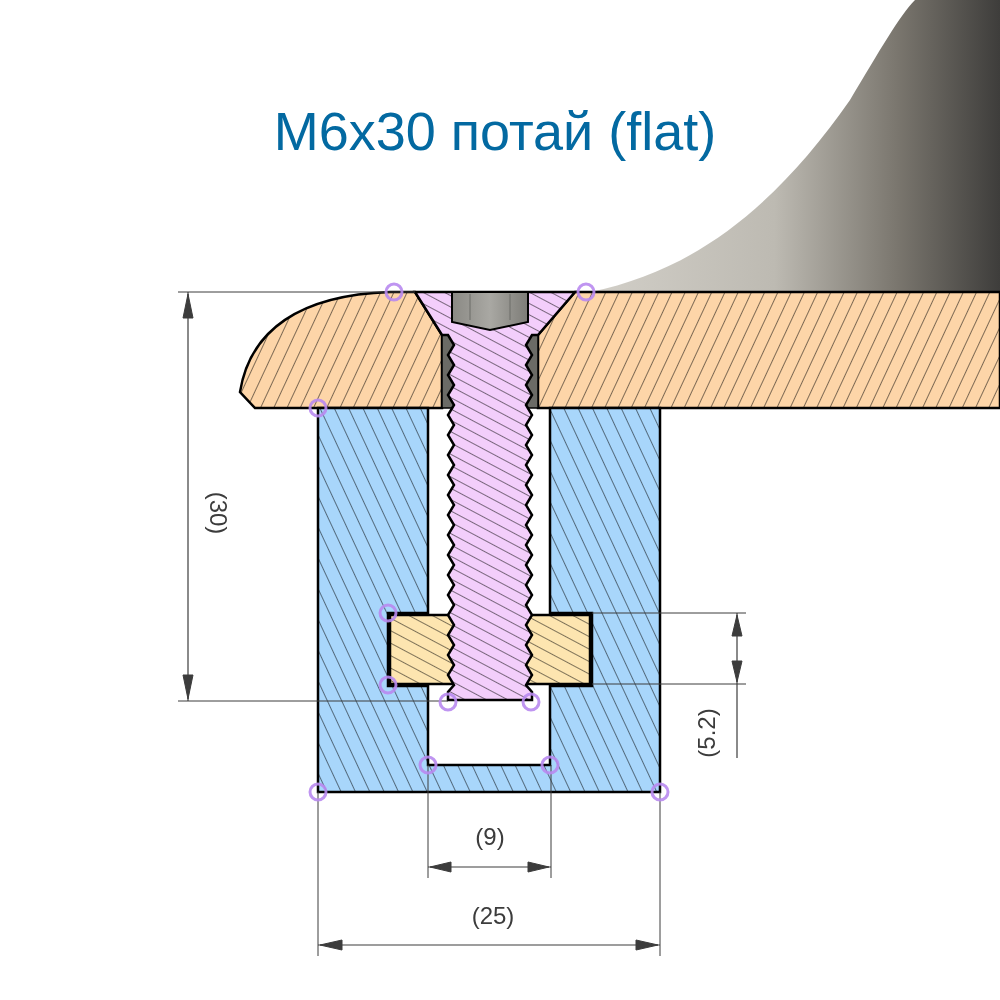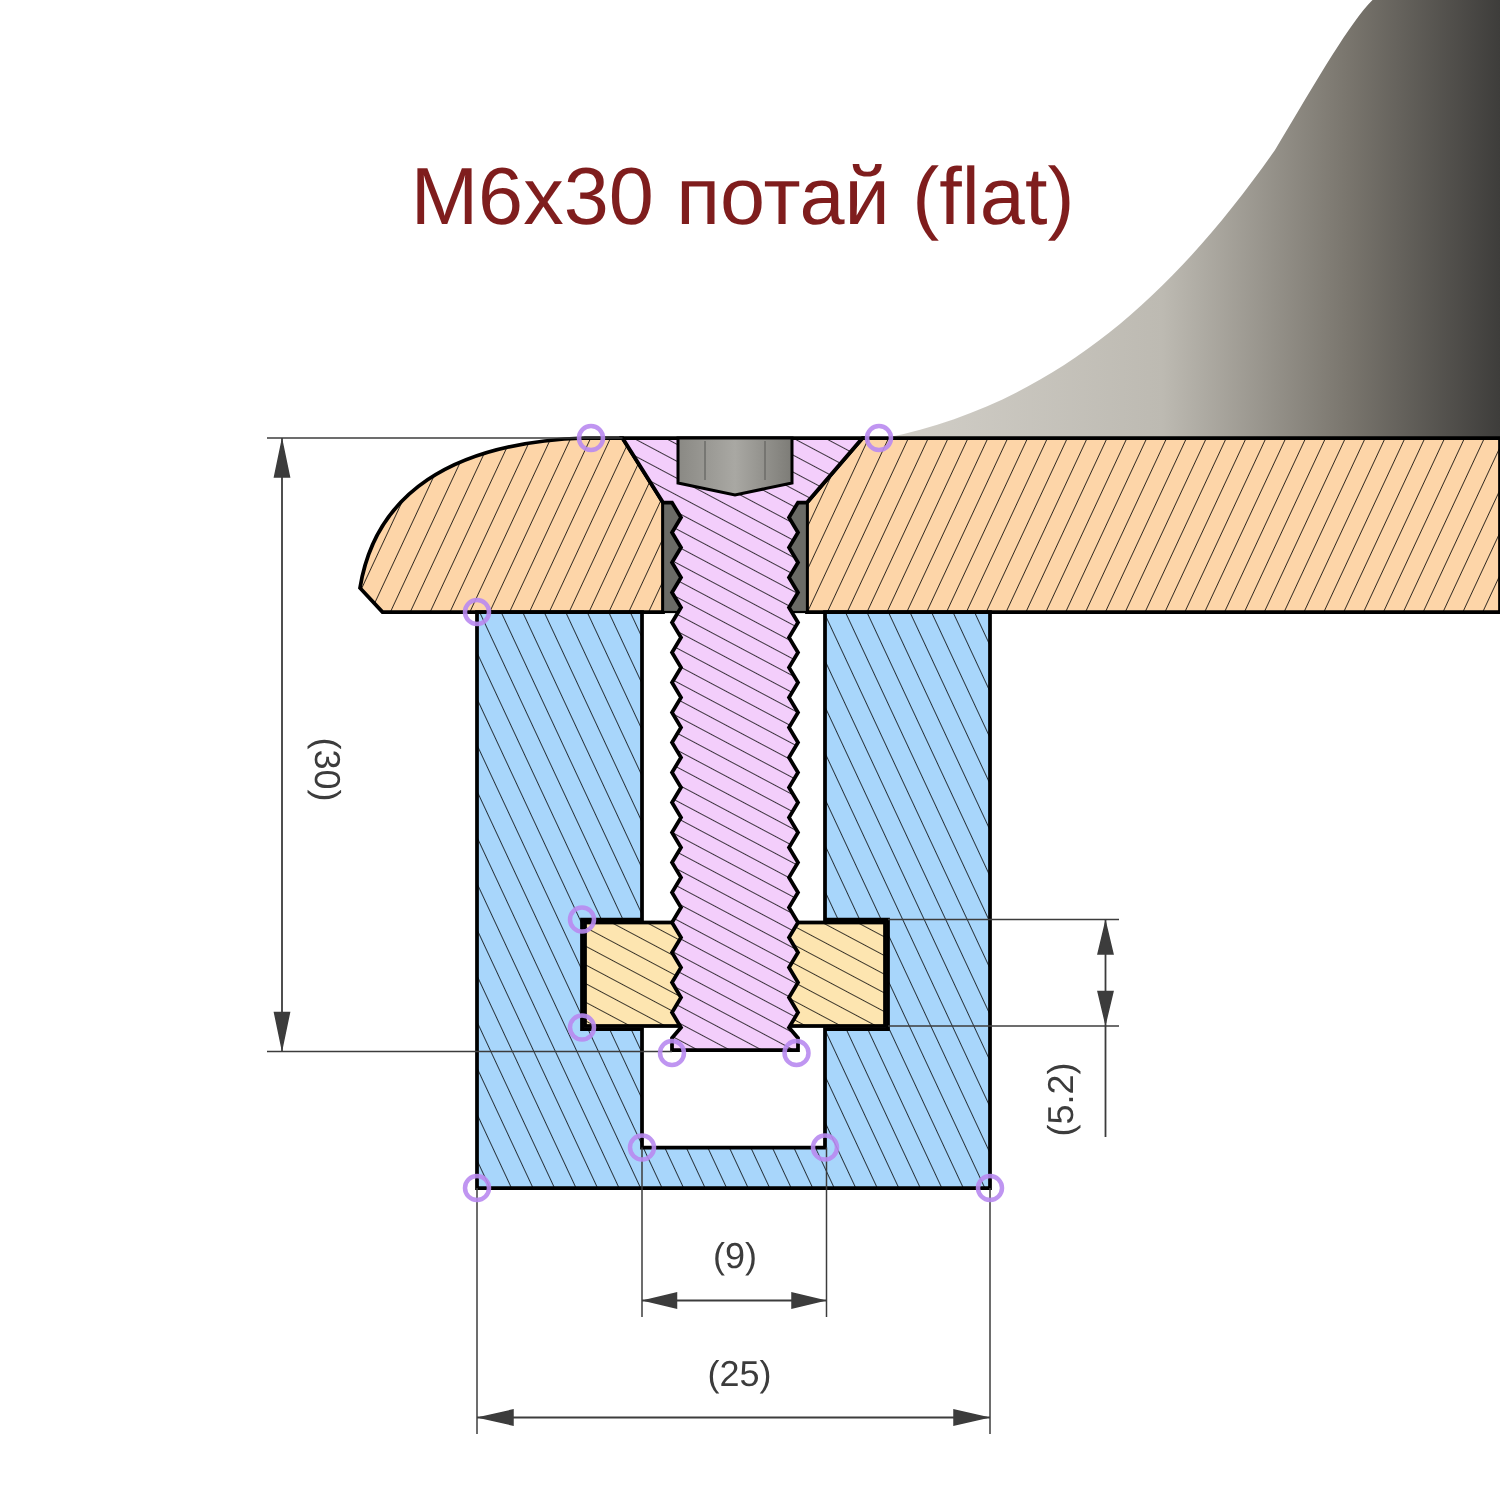--- a/index.html
+++ b/index.html
@@ -1,19 +1,19 @@
 <!DOCTYPE html>
 <html><head>
 <meta charset="utf-8">
 <style>
   html, body { margin:0; padding:0; background:#ffffff; }
   body { width:1000px; height:1000px; position:relative; overflow:hidden; font-family:"Liberation Sans", sans-serif; }
   #title {
     position:absolute; left:0; top:100px; width:990px; text-align:center;
-    font-family:"Liberation Sans", sans-serif; font-size:54px; color:#7f1d1d;
+    font-family:"Liberation Sans", sans-serif; font-size:54px; color:#0369a1;
     letter-spacing:0px;
   }
   svg { position:absolute; left:0; top:0; }
   .dimtext { font-family:"Liberation Sans", sans-serif; font-size:24px; fill:#3c3c3c; }
 </style>
 </head>
 <body>
 
 <div id="title">M6x30 потай (flat)</div>
 

